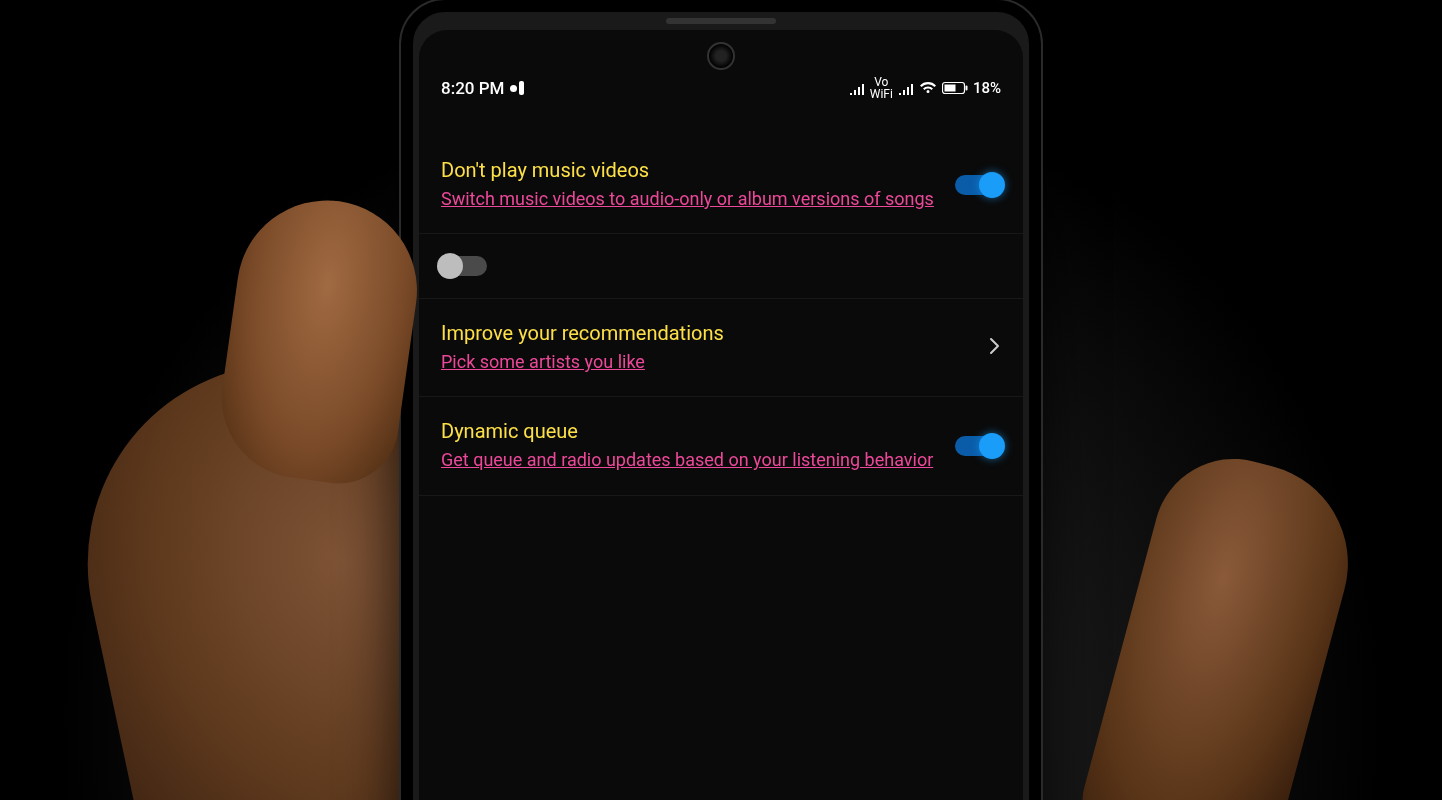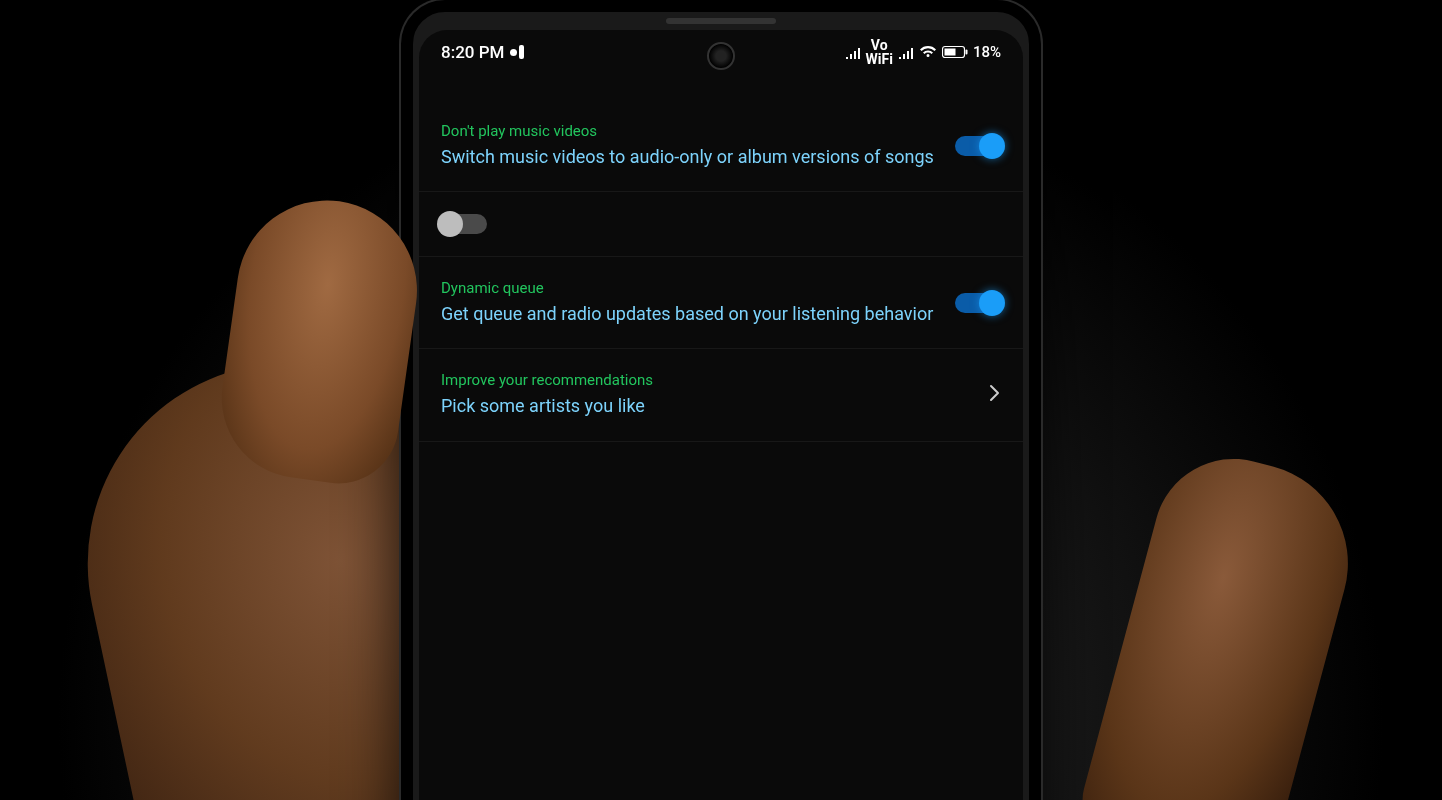--- a/index.html
+++ b/index.html
@@ -103,51 +103,53 @@
 
 .status-bar {
   height: 38px;
   display: flex;
   justify-content: space-between;
   align-items: center;
   padding: 6px 22px 0 22px;
   color: #fff;
   font-size: 17px;
   font-weight: 500;
+  margin-top: 36px;
 }
 .status-left { display: flex; align-items: center; gap: 6px; }
 .dots { display: inline-flex; gap: 2px; align-items: center; }
 .dots span { width: 7px; height: 7px; border-radius: 50%; background: #fff; display:inline-block;}
 .dots span:nth-child(2){ width:5px; height:14px; border-radius:2px; background:#fff;}
 .status-right { display: flex; align-items: center; gap: 5px; font-size: 15px; }
 .signal-icon, .wifi-icon, .battery-icon { display: inline-flex; }
-.vo-wifi { font-size: 14px; line-height: 1; text-align:center; font-weight:700; }
+.vo-wifi { font-size: 12px; line-height: 1; text-align:center; font-weight:400; }
 
 .settings-list {
   flex: 1;
   padding-top: 32px;
 }
 .setting-row {
   display: flex;
   align-items: center;
   padding: 22px 22px;
   border-bottom: 1px solid rgba(255,255,255,0.06);
   gap: 20px;
 }
 .setting-text { flex: 1; }
 .setting-title {
-  color: #22c55e;
-  font-size: 15px;
+  color: #fde047;
+  font-size: 20px;
   font-weight: 400;
   margin-bottom: 4px;
 }
 .setting-desc {
-  color: #7dd3fc;
+  color: #ec4899;
   font-size: 18px;
   line-height: 1.4;
+  text-decoration: underline;
 }
 
 .toggle {
   position: relative;
   width: 46px;
   height: 20px;
   border-radius: 10px;
   flex-shrink: 0;
 }
 .toggle .knob {
@@ -229,36 +231,36 @@
       </div>
 
       <div class="setting-row">
         <div class="toggle off">
           <div class="knob"></div>
         </div>
       </div>
 
       <div class="setting-row">
         <div class="setting-text">
-          <div class="setting-title">Dynamic queue</div>
-          <div class="setting-desc">Get queue and radio updates based on your listening behavior</div>
-        </div>
-        <div class="toggle on">
-          <div class="knob"></div>
-        </div>
-      </div>
-
-      <div class="setting-row">
-        <div class="setting-text">
           <div class="setting-title">Improve your recommendations</div>
           <div class="setting-desc">Pick some artists you like</div>
         </div>
         <span class="chevron">
           <svg width="14" height="22" viewBox="0 0 14 22">
               <path fill="none" stroke="#ccc" stroke-width="2" stroke-linecap="round" stroke-linejoin="round" d="M4 4l7 7-7 7"></path>
             </svg>
         </span>
       </div>
 
+      <div class="setting-row">
+        <div class="setting-text">
+          <div class="setting-title">Dynamic queue</div>
+          <div class="setting-desc">Get queue and radio updates based on your listening behavior</div>
+        </div>
+        <div class="toggle on">
+          <div class="knob"></div>
+        </div>
+      </div>
+
     </div>
 
   </div>
 </div>
 
 </body></html>

